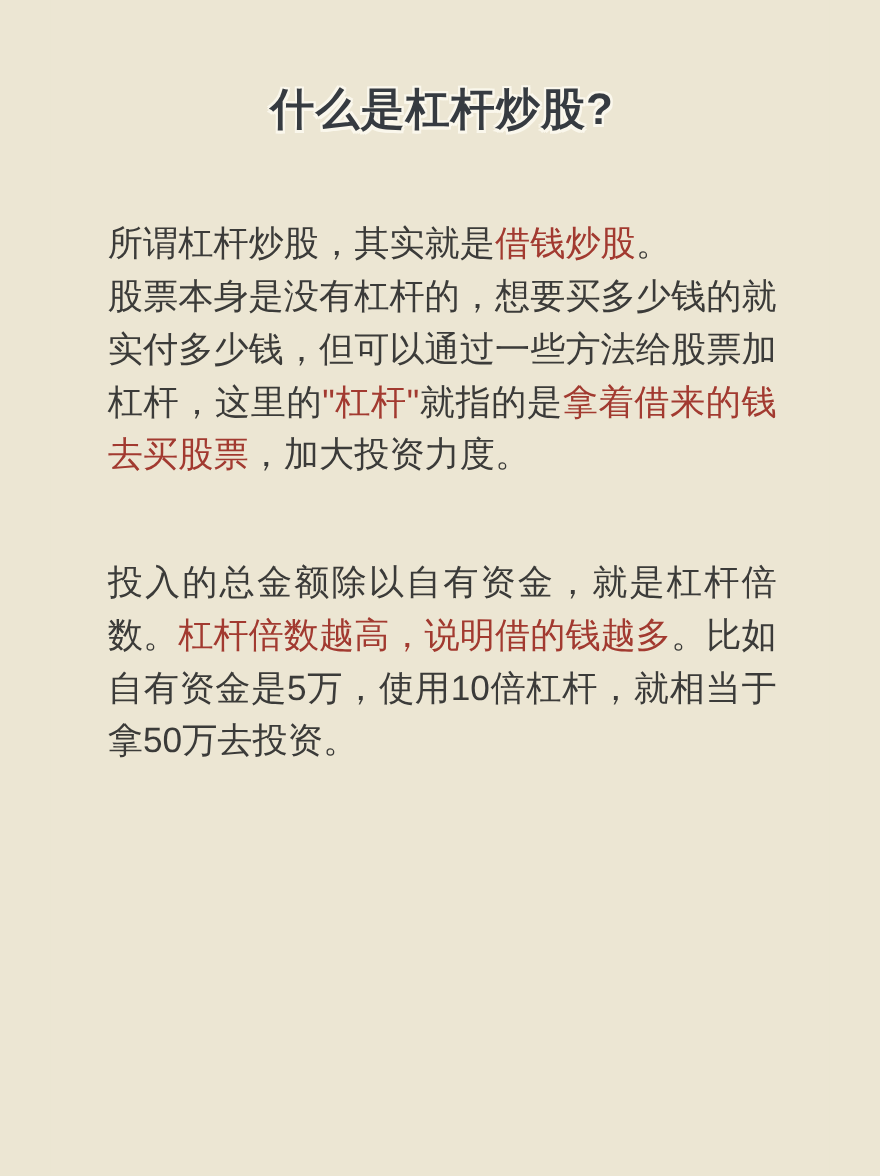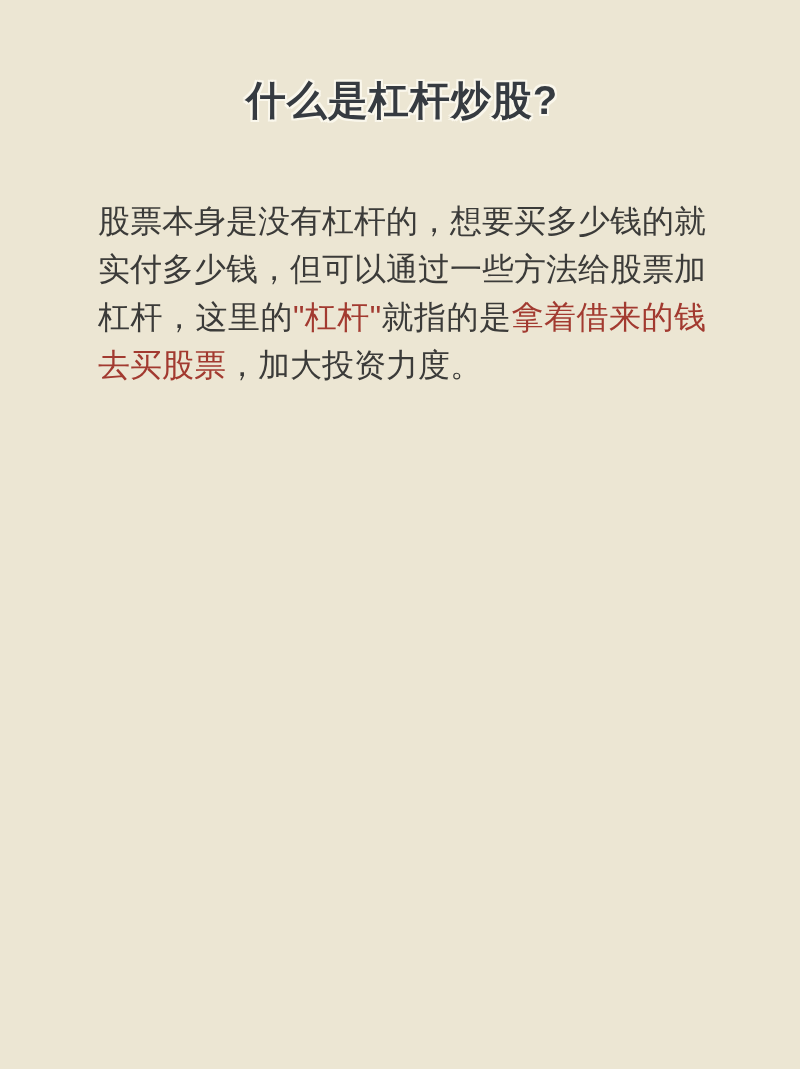--- a/index.html
+++ b/index.html
@@ -43,25 +43,27 @@
     font-size: 32px;
     line-height: 48px;
     font-weight: 500;
     text-align: justify;
     letter-spacing: 0;
     word-break: break-all;
   }
   .para .em { color: var(--accent); }
   .para .normal { color: var(--ink); }
   #article-body .para:nth-child(1) { margin-top: 73px; }
-  #article-body .para:nth-child(2) { margin-top: 56px; }
+  #article-body .para:nth-child(2) { }
   #article-body .para:nth-child(3) { margin-top: 68px; }
   #article-body .para:nth-child(4) { margin-top: 74px; }
 </style>
 </head>
 <body>
 
 <div class="page">
   <h1 class="title">什么是杠杆炒股?</h1>
   <div id="article-body">
+      <p class="para"><span class="normal">所谓杠杆炒股，其实就是</span><span class="em">借钱炒股</span><span class="normal">。</span></p>
       <p class="para"><span class="normal">股票本身是没有杠杆的，想要买多少钱的就实付多少钱，但可以通过一些方法给股票加杠杆，这里的</span><span class="em">"杠杆"</span><span class="normal">就指的是</span><span class="em">拿着借来的钱去买股票</span><span class="normal">，加大投资力度。</span></p>
+      <p class="para"><span class="normal">投入的总金额除以自有资金，就是杠杆倍数。</span><span class="em">杠杆倍数越高，说明借的钱越多</span><span class="normal">。比如自有资金是5万，使用10倍杠杆，就相当于拿50万去投资。</span></p>
     </div>
 </div>
 
 </body></html>

